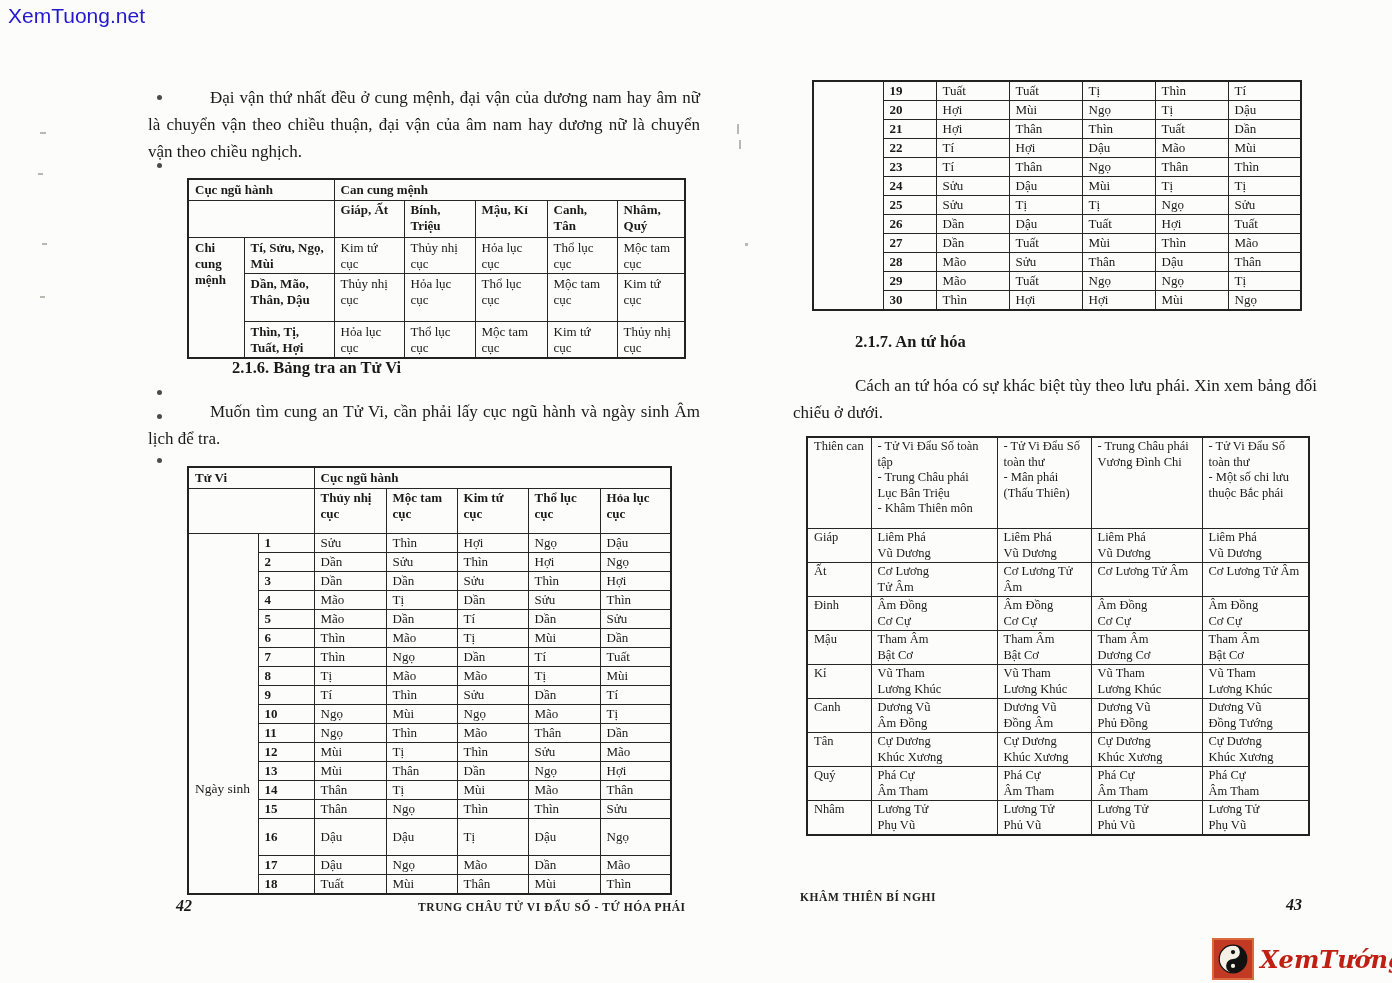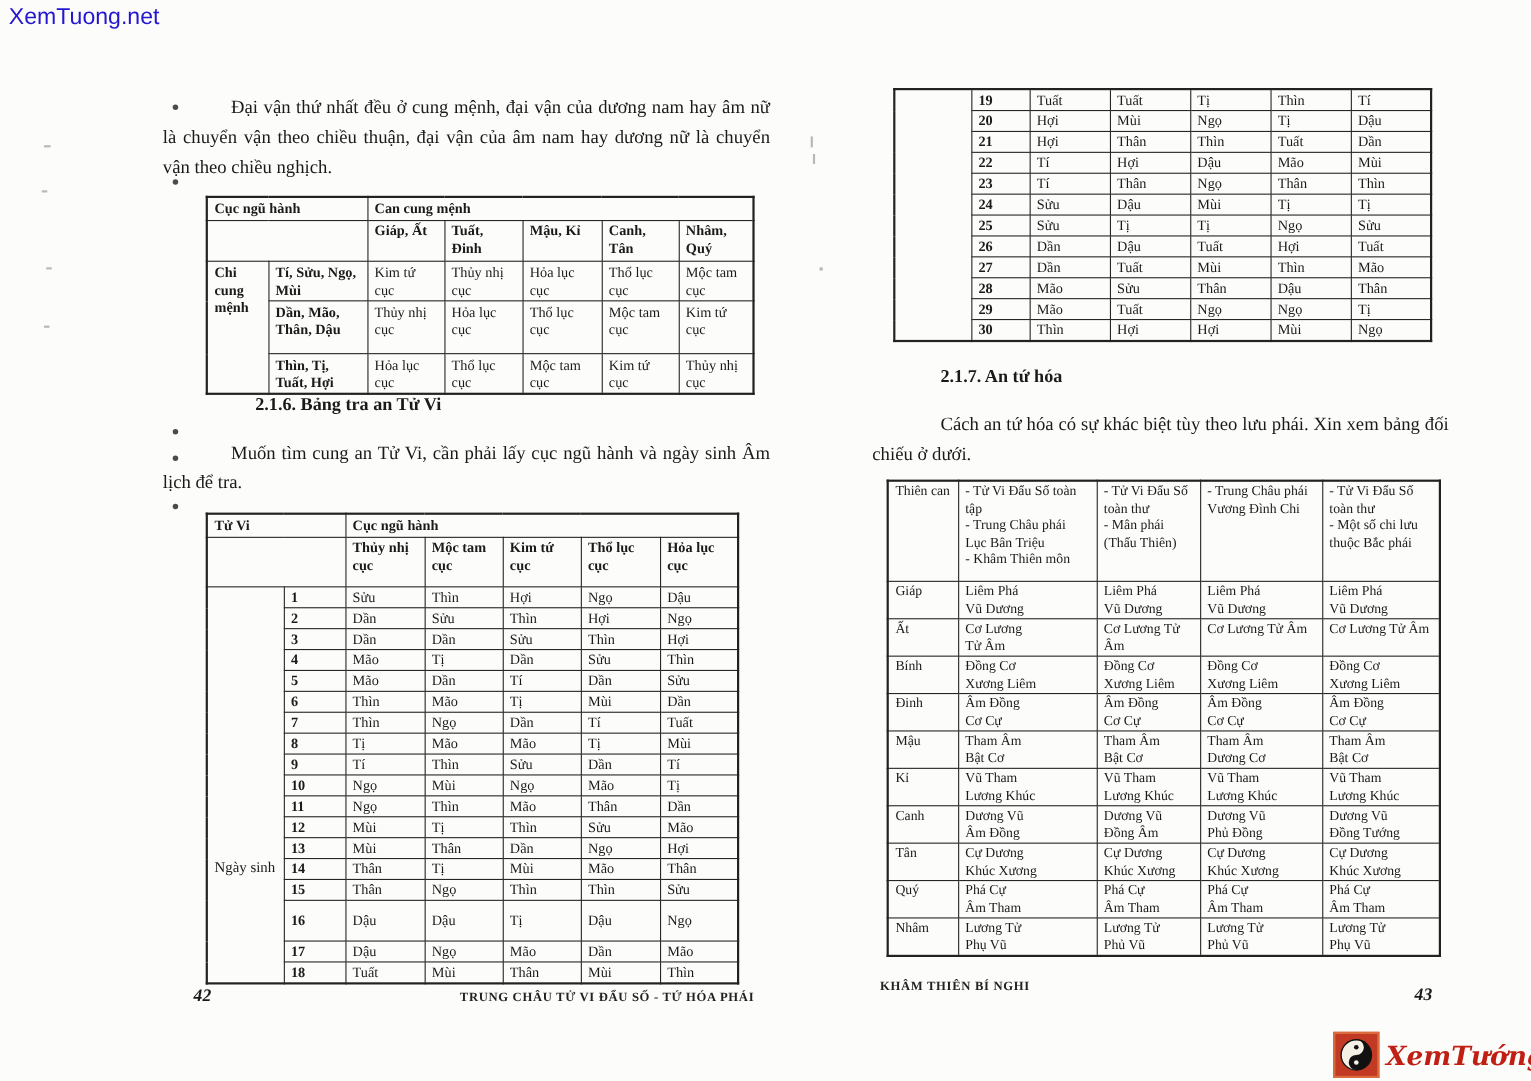--- a/index.html
+++ b/index.html
@@ -70,21 +70,21 @@
       <col style="width:68px">
     </colgroup>
   <thead>
     <tr>
       <th colspan="2" style="height:18px;">Cục ngũ hành</th>
       <th colspan="5">Can cung mệnh</th>
     </tr>
     <tr>
       <th colspan="2" style="height:34px;border-top:none;"></th>
       <th class="pre">Giáp, Ất</th>
-      <th class="pre">Tuất, Đinh</th>
+      <th class="pre">Bính, Triệu</th>
       <th class="pre">Mậu, Kỉ</th>
       <th class="pre">Canh, Tân</th>
       <th class="pre">Nhâm, Quý</th>
     </tr>
   </thead>
   <tbody id="cuc-body">
       <tr style="height: 34px;">
         <td class="rowgroup b" rowspan="3">Chi cung mệnh</td>
         <td class="b">Tí, Sửu, Ngọ, Mùi</td>
         <td>Kim tứ cục</td>
@@ -440,31 +440,20 @@
       </tr>
       <tr style="height: 33px;">
         <td class="pre">Ất</td>
         <td class="pre">Cơ Lương
 Tử Âm</td>
         <td class="pre">Cơ Lương Tử Âm</td>
         <td class="pre">Cơ Lương Tử Âm</td>
         <td class="pre">Cơ Lương Tử Âm</td>
       </tr>
       <tr style="height: 33px;">
-        <td class="pre">Bính</td>
-        <td class="pre">Đồng Cơ
-Xương Liêm</td>
-        <td class="pre">Đồng Cơ
-Xương Liêm</td>
-        <td class="pre">Đồng Cơ
-Xương Liêm</td>
-        <td class="pre">Đồng Cơ
-Xương Liêm</td>
-      </tr>
-      <tr style="height: 33px;">
         <td class="pre">Đinh</td>
         <td class="pre">Âm Đồng
 Cơ Cự</td>
         <td class="pre">Âm Đồng
 Cơ Cự</td>
         <td class="pre">Âm Đồng
 Cơ Cự</td>
         <td class="pre">Âm Đồng
 Cơ Cự</td>
       </tr>

